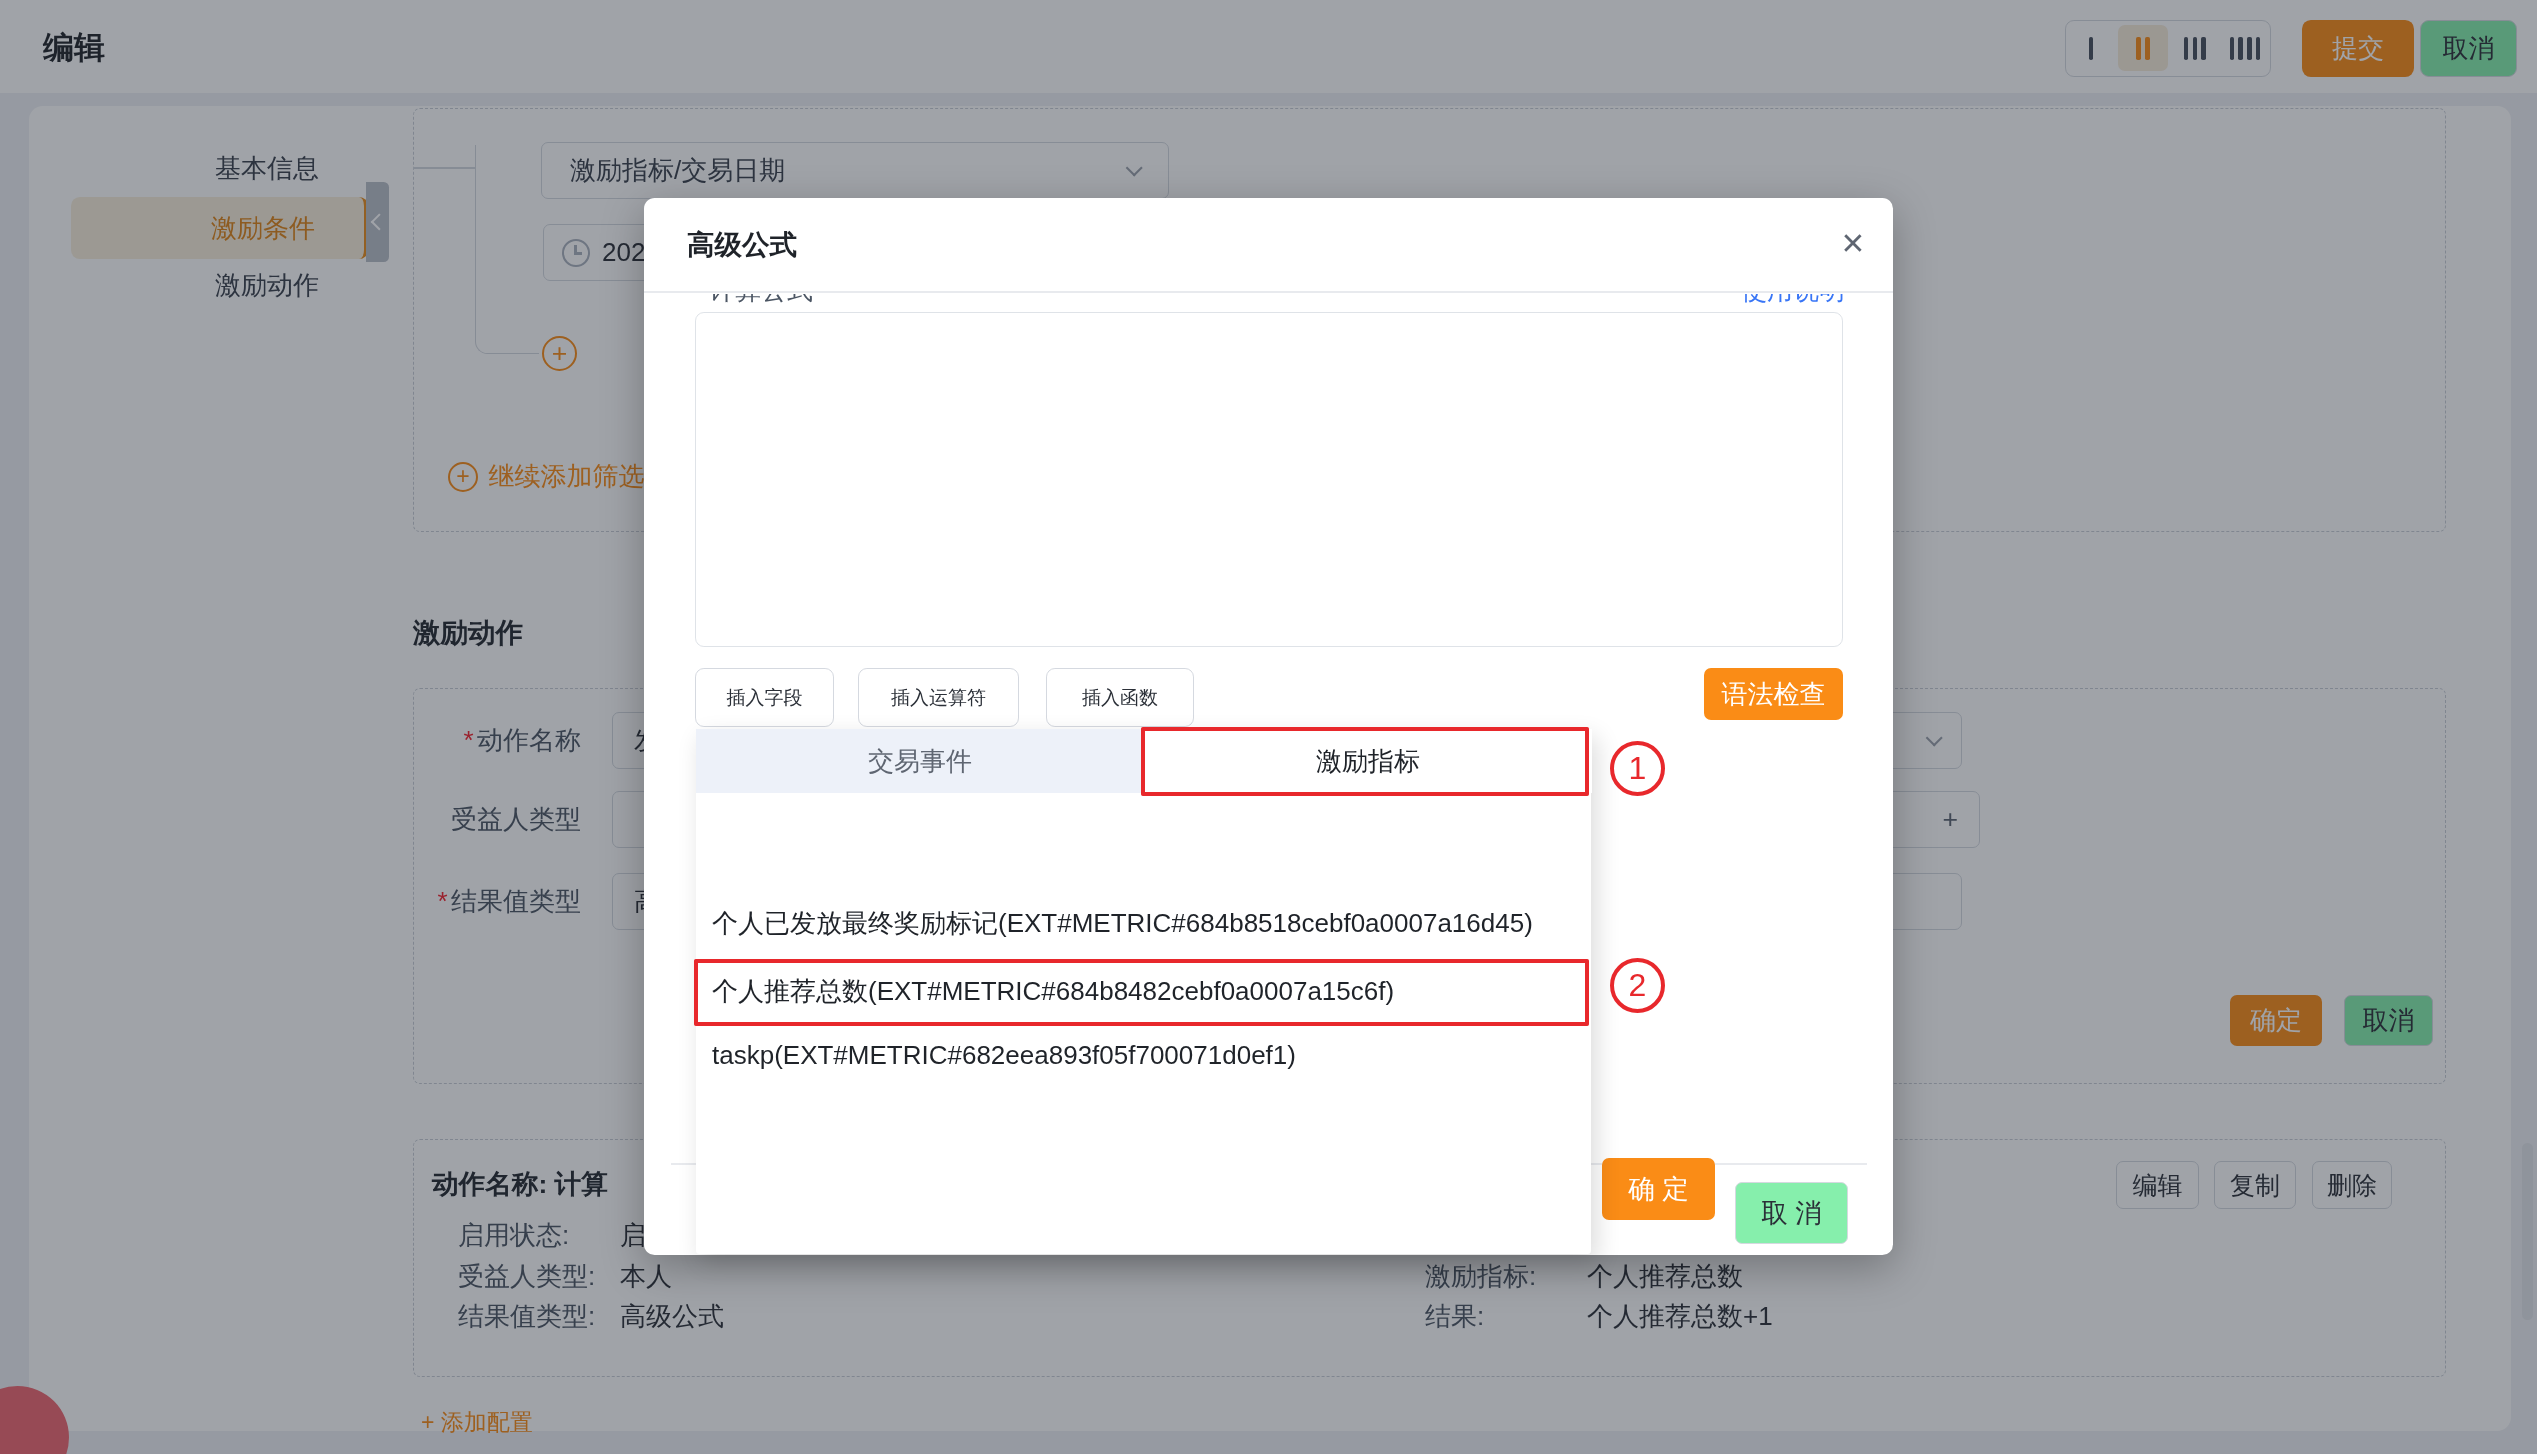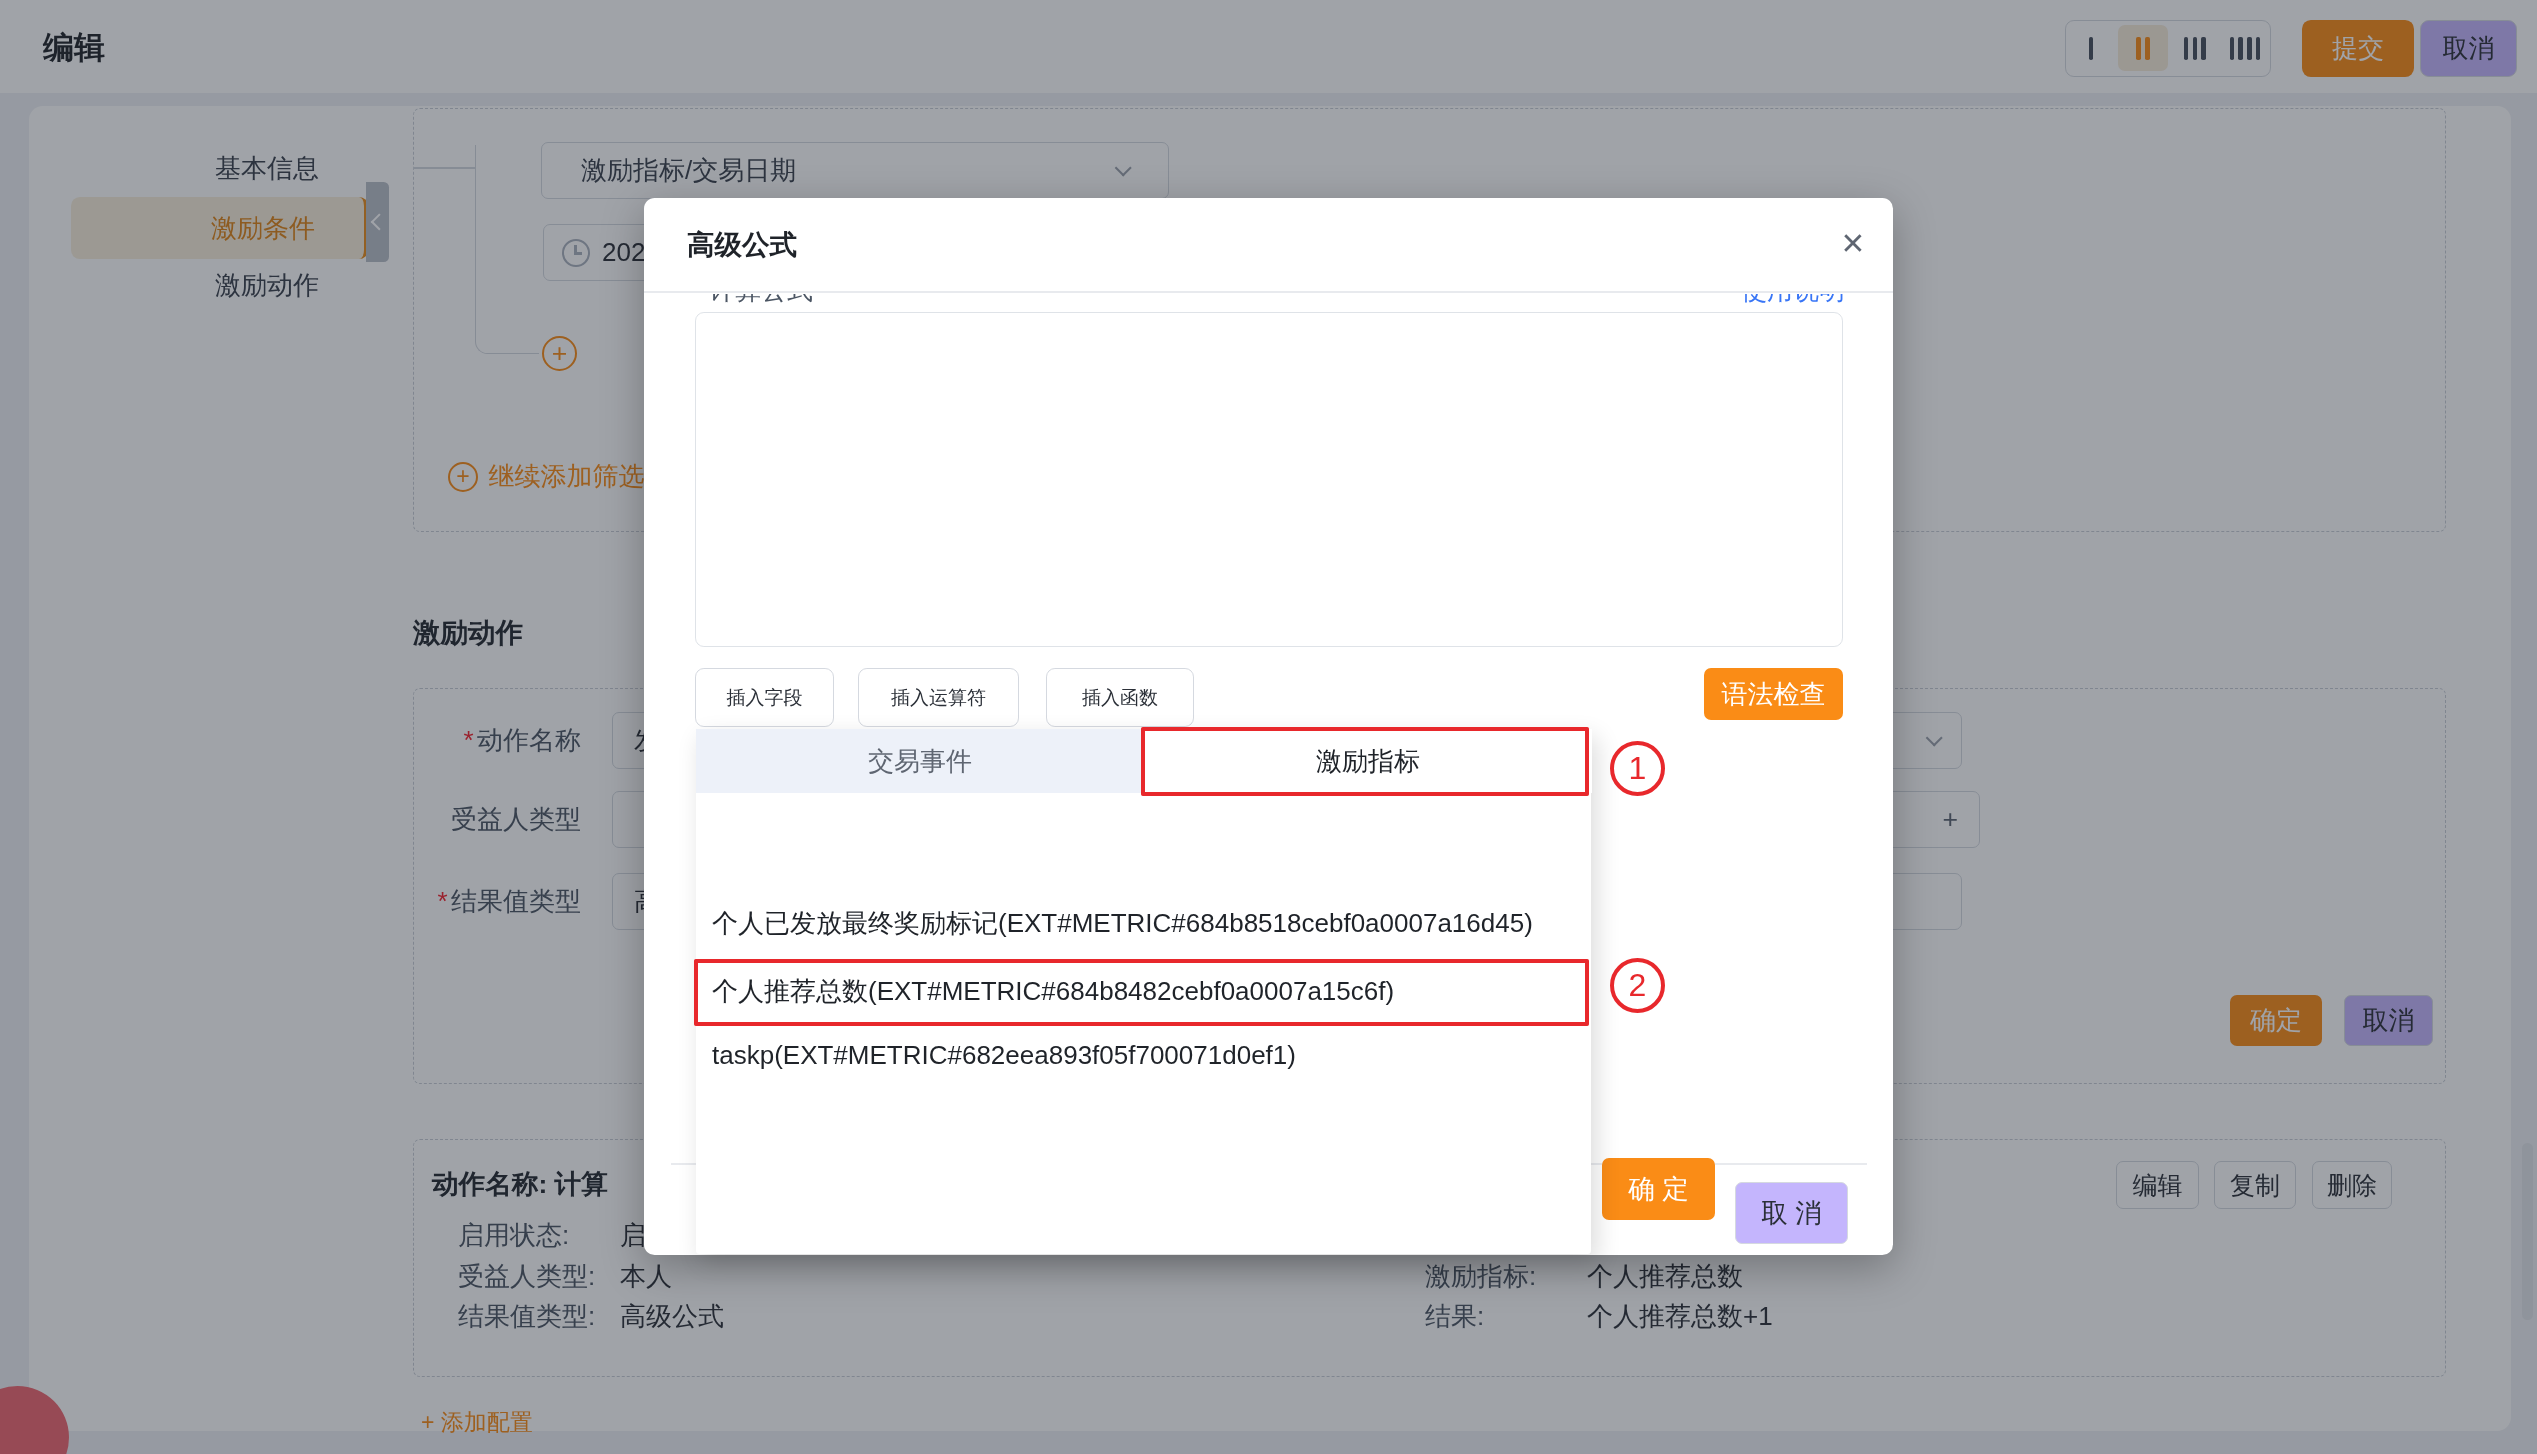--- a/index.html
+++ b/index.html
@@ -16,21 +16,21 @@
   .page-title { position:absolute; left:43px; top:26.6px; font-size:31px; font-weight:bold; color:#1f2329; }
   .seg { position:absolute; left:2065px; top:19.5px; width:206px; height:57px; background:#fff;
          border:1.8px solid #d5d9e0; border-radius:8.9px; display:flex; }
   .seg-cell { flex:1; display:flex; align-items:center; justify-content:center; gap:4.4px; cursor:pointer; }
   .seg-cell.sel { background:#f7ecd9; border-radius:7px; margin:4.4px 1.8px; }
   .bar { width:4.4px; height:23px; border-radius:1.8px; background:#454e5c; }
   .seg-cell.sel .bar { background:#fa8c16; }
   .btn { display:flex; align-items:center; justify-content:center; border-radius:8.9px;
          font-size:26px; cursor:pointer; }
   .btn-primary { background:#fa8c16; color:#fff; border:none; }
-  .btn-plain { background:#c4b5fd; color:#2b3038; border:1.8px solid #d5d9e0; }
+  .btn-plain { background:#86efac; color:#2b3038; border:1.8px solid #d5d9e0; }
   .submit-btn { position:absolute; left:2302px; top:19.5px; width:112px; height:57px; }
   .cancel-btn { position:absolute; left:2420px; top:19.5px; width:97px; height:57px; }
 
   
   .main-card { position:absolute; left:29px; top:106px; width:2482px; height:1325px;
                background:#fff; border-radius:14px; }
 
   
   .side-item { position:absolute; left:71px; width:297px; height:39px; line-height:39px;
                text-align:right; padding-right:49px; color:#3a414d; cursor:pointer; }
@@ -44,21 +44,21 @@
 
   
   .dashed { position:absolute; border:1.8px dashed #c9ced6; border-radius:7px; }
 
   
   .connector-l { position:absolute; left:475px; top:145px; width:64px; height:209px;
                  border-left:1.8px solid #d3d7de; border-bottom:1.8px solid #d3d7de;
                  border-bottom-left-radius:12.4px; }
   .connector-stub { position:absolute; left:413px; top:167px; width:62px; height:1.8px; background:#d3d7de; }
   .select-box { position:absolute; height:57px; background:#fff; border:1.8px solid #d5d9e0;
-                border-radius:7px; display:flex; align-items:center; padding:0 39px; color:#3a414d; cursor:pointer; }
+                border-radius:7px; display:flex; align-items:center; padding:0 28px; color:#3a414d; cursor:pointer; }
   .chev-down { width:12.4px; height:12.4px; border-right:2.7px solid #9aa0ab; border-bottom:2.7px solid #9aa0ab;
                transform:rotate(45deg); margin-left:auto; margin-bottom:5.3px; }
   .date-box { position:absolute; left:543px; top:224px; width:275px; height:57px; background:#fff;
               border:1.8px solid #d5d9e0; border-radius:7px; display:flex; align-items:center; padding:0 17.7px; }
   .clock { position:relative; width:28px; height:28px; border:2.7px solid #aab1bd; border-radius:50%; margin-right:12.4px; }
   .clock:before { content:""; position:absolute; left:10.6px; top:4.4px; width:2.7px; height:8.9px; background:#aab1bd; }
   .clock:after  { content:""; position:absolute; left:10.6px; top:11.5px; width:8px; height:2.7px; background:#aab1bd; }
   .plus-circle { position:absolute; width:35px; height:35px; border:2.7px solid #fa8c16; border-radius:50%;
                  color:#fa8c16; font-size:26.6px; line-height:30px; text-align:center; cursor:pointer; }
   .add-filter { position:absolute; left:448px; top:459px; display:flex; align-items:center; gap:10.6px;

